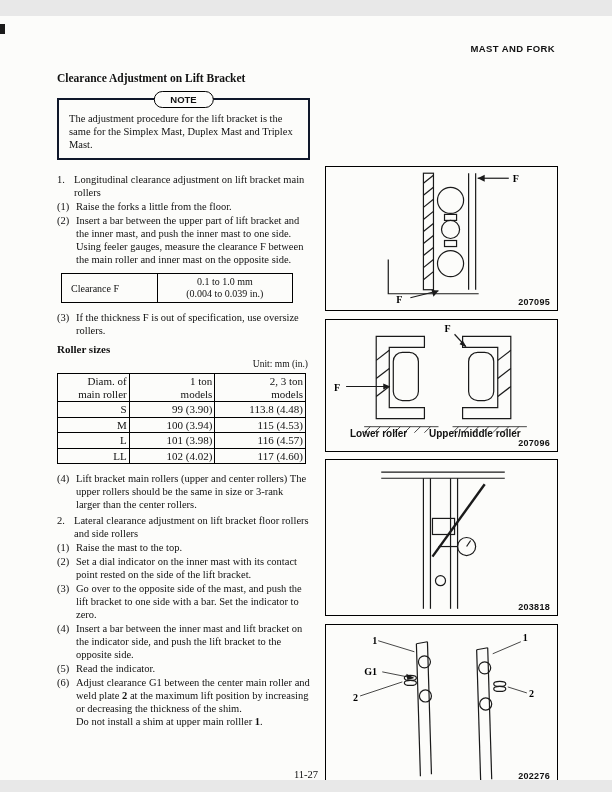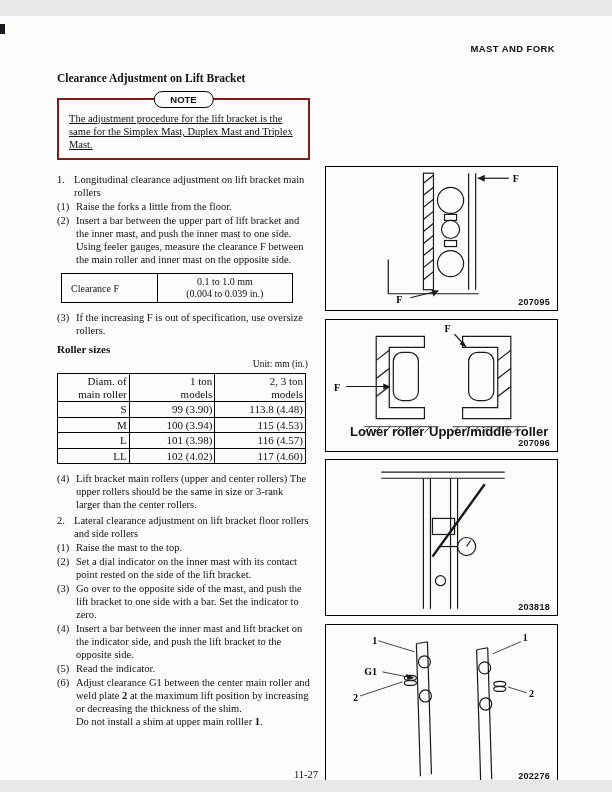--- a/index.html
+++ b/index.html
@@ -21,21 +21,21 @@
     position: absolute; top: 27px; right: 57px;
     font-family: "Liberation Sans", sans-serif;
     font-size: 9.5px; font-weight: bold; letter-spacing: .4px;
   }
 
   .left-col { position: absolute; left: 57px; top: 56px; width: 253px;
     font-size: 10.5px; line-height: 13px; }
 
   .doc-title { font-size: 11.5px; font-weight: bold; margin-bottom: 13px; }
 
-  .note-box { position: relative; border: 2px solid #7f1d1d; padding: 12px 8px 7px 10px; margin-bottom: 13px; text-decoration: underline; }
+  .note-box { position: relative; border: 2px solid #0f172a; padding: 12px 8px 7px 10px; margin-bottom: 13px; }
   .note-label {
     position: absolute; top: -9px; left: 50%; transform: translateX(-50%);
     background: #fcfcfa; border: 1.5px solid #000; border-radius: 9px;
     padding: 0 16px; font-family: "Liberation Sans", sans-serif;
     font-size: 9.5px; font-weight: bold; line-height: 15px; white-space: nowrap;
   }
 
   .item { display: flex; margin-top: 3px; }
   .item > .n { flex: 0 0 17px; }
   .item > .t { flex: 1; }
@@ -63,21 +63,21 @@
   .fig { position: absolute; left: 325px; width: 233px; border: 1.5px solid #000; background: #fcfcfa; }
   .fig-1 { top: 150px; height: 145px; }
   .fig-2 { top: 303px; height: 133px; }
   .fig-3 { top: 443px; height: 157px; }
   .fig-4 { top: 608px; height: 161px; }
   .fig svg { display: block; width: 100%; height: 100%; }
   .fig-code {
     position: absolute; right: 7px; bottom: 3px;
     font-family: "Liberation Sans", sans-serif; font-size: 9px; font-weight: bold; letter-spacing: .3px;
   }
-  .fig-caption { position: absolute; bottom: 12px; font-family: "Liberation Sans", sans-serif; font-size: 13px; font-weight: bold; }
+  .fig-caption { position: absolute; bottom: 12px; font-family: "Liberation Sans", sans-serif; font-size: 10px; font-weight: bold; }
   .cap-left { left: 24px; }
   .cap-right { left: 103px; }
 
   .svg-label { font-family: "Liberation Serif", serif; font-size: 10px; font-weight: bold; fill: #000; }
   .svg-line { stroke: #1a1a1a; stroke-width: 1.2; fill: none; }
   .svg-thin { stroke: #1a1a1a; stroke-width: 0.8; fill: none; }
   .svg-thick { stroke: #1a1a1a; stroke-width: 2.4; fill: none; }
   .svg-fill { fill: #1a1a1a; stroke: none; }
 
   .page-num { position: absolute; left: 0; right: 0; top: 753px; text-align: center; font-size: 10.5px; }
@@ -123,21 +123,21 @@
         <td class="c2">
           <div>0.1 to 1.0 mm</div>
           <div>(0.004 to 0.039 in.)</div>
         </td>
       </tr>
     </tbody>
       </table>
 
     <div class="step">
       <span class="n">(3)</span>
-      <span class="t">If the increasing F is out of specification, use oversize rollers.</span>
+      <span class="t">If the thickness F is out of specification, use oversize rollers.</span>
     </div>
 
     <div class="roller-heading">Roller sizes</div>
     <div class="unit-note">Unit: mm (in.)</div>
 
     <table class="roller-table">
       <tbody>
           <tr>
         <th class="w1">
           <div>Diam. of</div>

